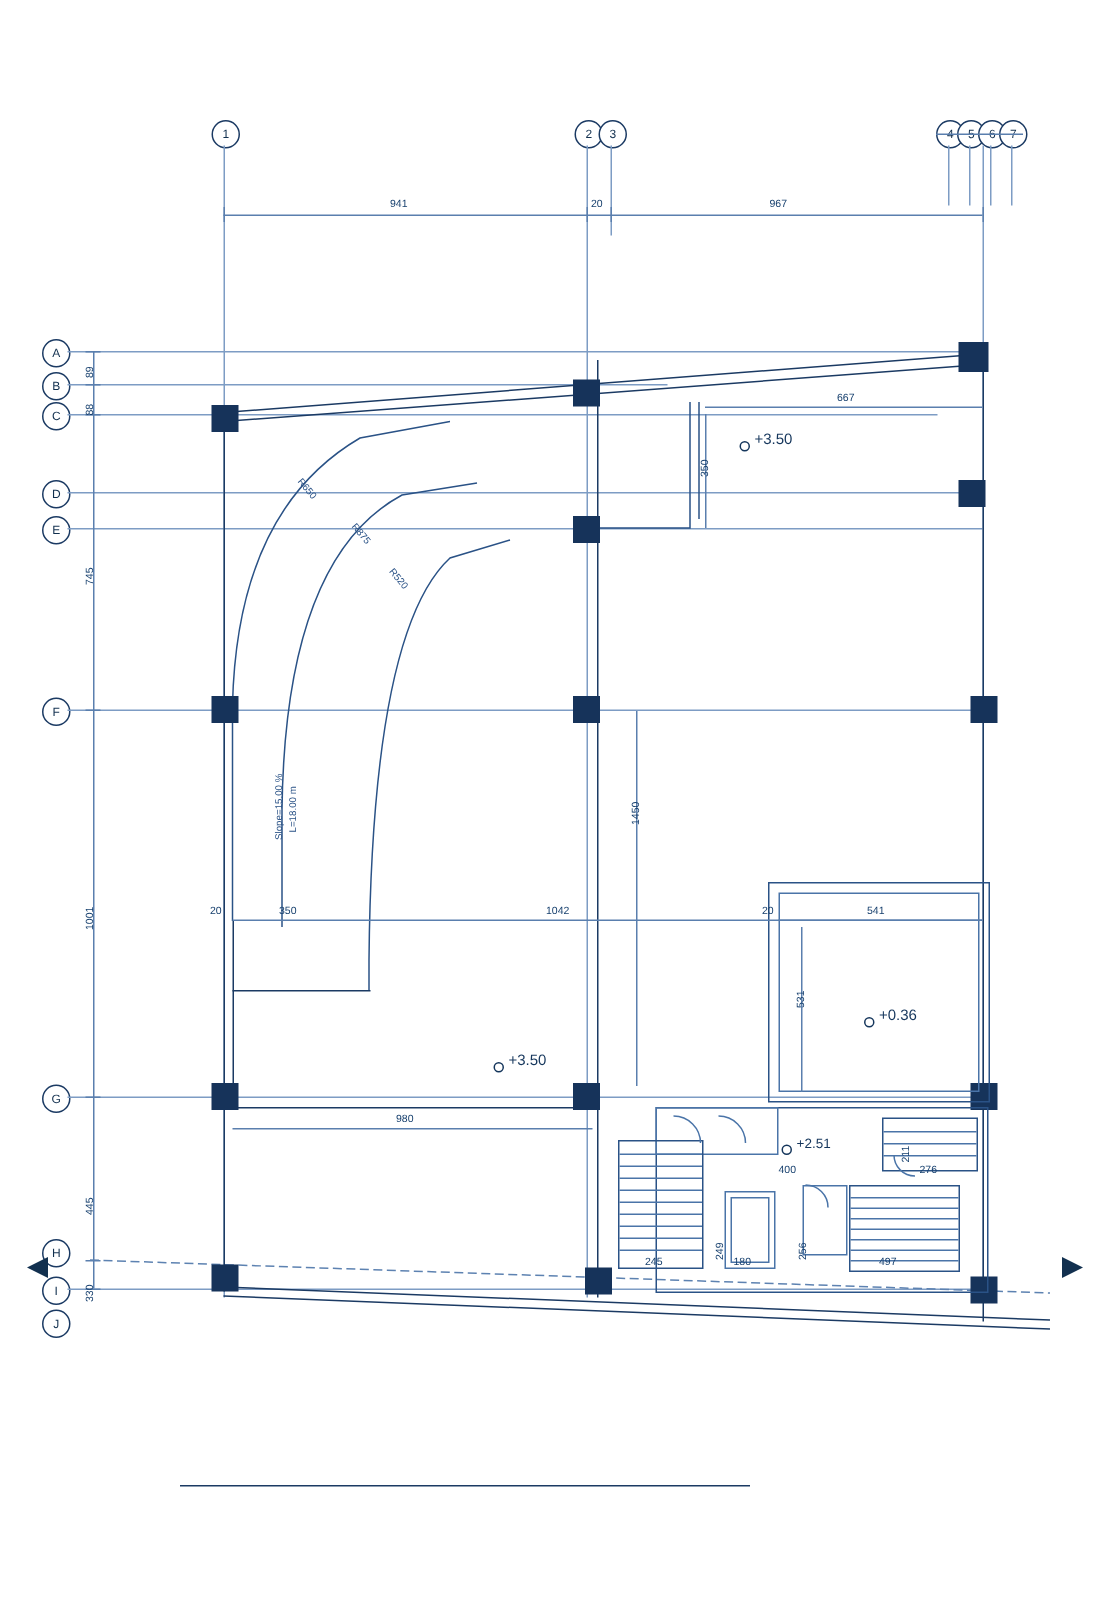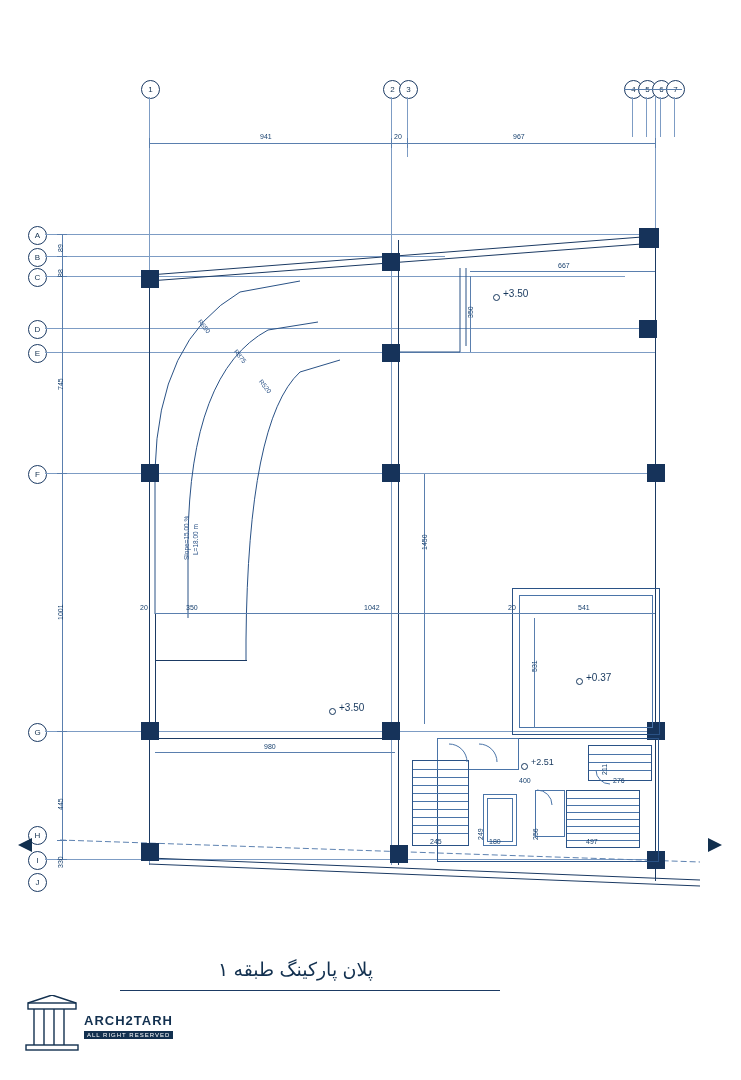--- a/index.html
+++ b/index.html
@@ -229,48 +229,32 @@
   <div class="dim" style="left:613px;top:777px;">276</div>
   <div class="dim" style="left:586px;top:838px;">497</div>
 
   <div class="elev-dot" style="left:493px;top:294px;"></div>
   <div class="lvl" style="left:503px;top:288px;">+3.50</div>
 
   <div class="elev-dot" style="left:329px;top:708px;"></div>
   <div class="lvl" style="left:339px;top:702px;">+3.50</div>
 
   <div class="elev-dot" style="left:576px;top:678px;"></div>
-  <div class="lvl" style="left:586px;top:672px;">+0.37</div>
+  <div class="lvl" style="left:586px;top:672px;">+0.36</div>
 
   <div class="elev-dot" style="left:521px;top:763px;"></div>
   <div class="lvl" style="left:531px;top:757px;font-size:9px;">+2.51</div>
 
   <div class="curvelab" style="left:183px;top:560px;transform:rotate(-90deg);">Slope=15.00 %</div>
   <div class="curvelab" style="left:192px;top:555px;transform:rotate(-90deg);">L=18.00 m</div>
   <div class="curvelab" style="left:202px;top:318px;transform:rotate(50deg);">R650</div>
   <div class="curvelab" style="left:238px;top:348px;transform:rotate(50deg);">R875</div>
   <div class="curvelab" style="left:263px;top:378px;transform:rotate(50deg);">R520</div>
 
   <svg class="curves">
     <polygon points="18,845 32,838 32,852" fill="#12304f"></polygon>
     <polygon points="722,845 708,838 708,852" fill="#12304f"></polygon>
   </svg>
 
-  <div class="title-fa" style="left:218px;top:958px;">پلان پارکینگ طبقه ۱</div>
   <div class="ink h" style="left:120px;top:990px;width:380px;"></div>
 
-  <div class="logo">
-    <svg width="60" height="58">
-      <g stroke="#12304f" fill="none" stroke-width="1.4">
-        <rect x="6" y="8" width="48" height="6"></rect>
-        <line x1="12" y1="14" x2="12" y2="50"></line>
-        <line x1="22" y1="14" x2="22" y2="50"></line>
-        <line x1="32" y1="14" x2="32" y2="50"></line>
-        <line x1="42" y1="14" x2="42" y2="50"></line>
-        <rect x="4" y="50" width="52" height="5"></rect>
-        <path d="M 6 8 L 30 0 L 54 8"></path>
-      </g>
-    </svg>
-    <div class="txt" style="left:62px;top:18px;">ARCH2TARH</div>
-    <div class="sub" style="left:62px;top:36px;">ALL RIGHT RESERVED</div>
-  </div>
 
 </div>
 
 </body></html>

